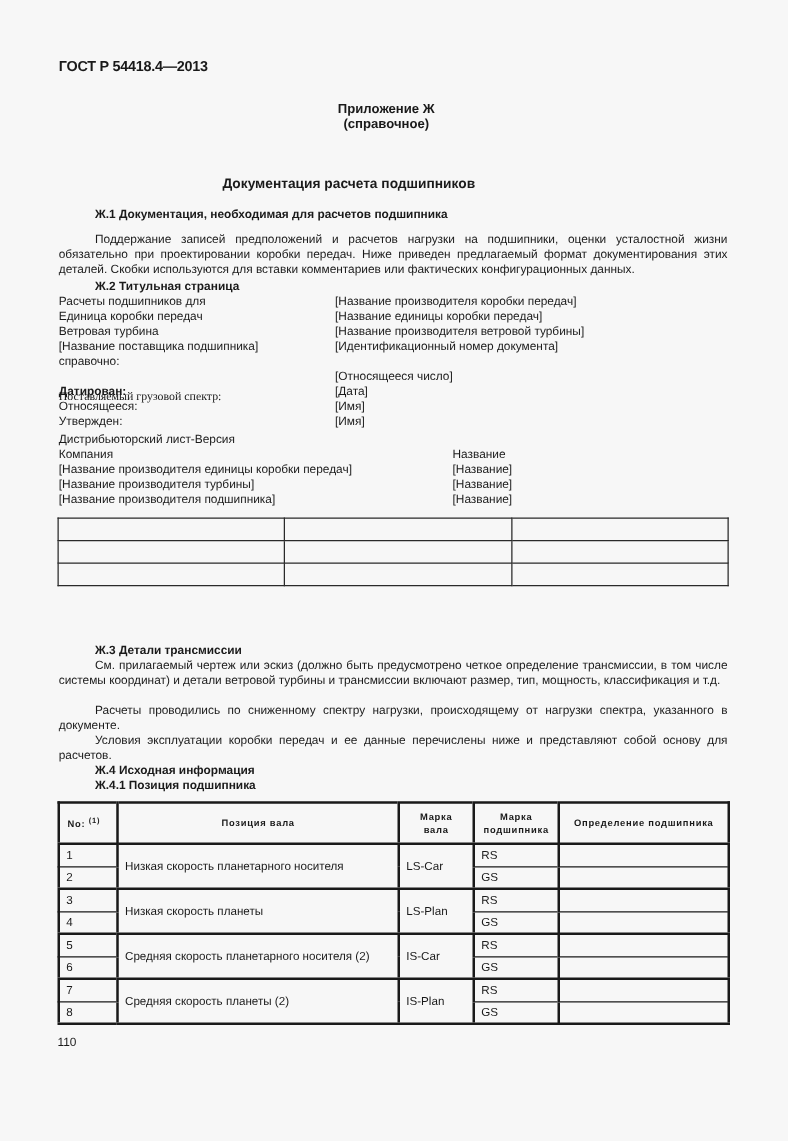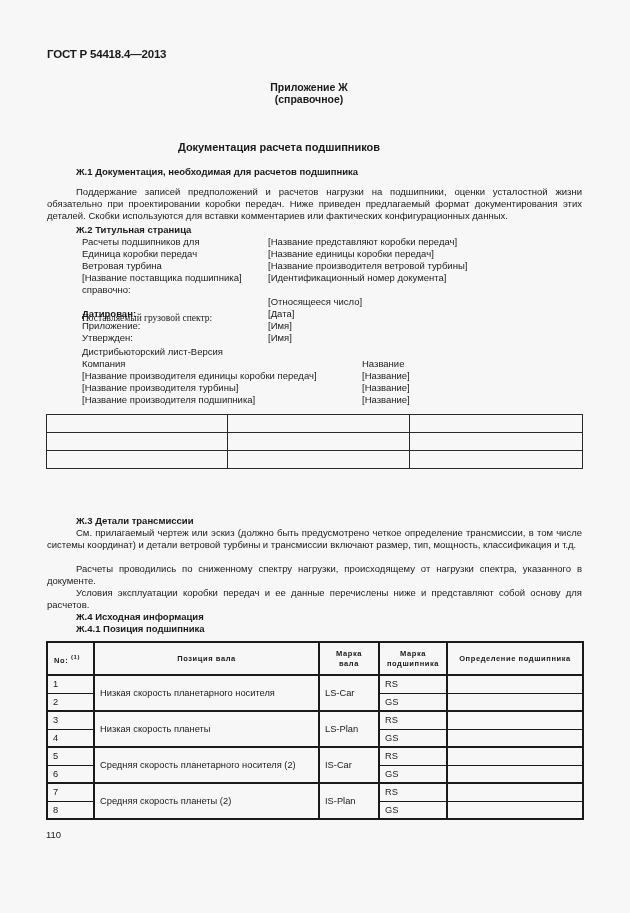--- a/index.html
+++ b/index.html
@@ -14,21 +14,21 @@
     .abs { position: absolute; }
     .header-code { left: 47px; top: 48px; font-size: 11.5px; font-weight: bold; letter-spacing: -0.2px; }
     .appendix { left: 0; width: 618px; text-align: center; font-size: 10.5px; font-weight: bold; line-height: 12px; }
     .appendix-title { top: 81px; }
     .appendix-sub { top: 93px; }
     .doc-title { left: 0; width: 558px; top: 141px; text-align: center; font-size: 11px; font-weight: bold; }
     .h { font-size: 9.5px; font-weight: bold; left: 76px; }
     .para { left: 47px; width: 535px; font-size: 9.5px; line-height: 12.2px; text-align: justify; }
     .para .indent { display: inline-block; width: 29px; }
     .row { font-size: 9.5px; line-height: 12.2px; }
-    .lcol { left: 47px; margin-left: 35px; }
+    .lcol { left: 47px; }
     .rcol { left: 268px; }
     .ncol { left: 362px; }
 
     table { border-collapse: collapse; position: absolute; font-size: 9.3px; }
     .t1 { left: 46px; top: 414px; width: 537px; }
     .t1 td { border: 1px solid #2a2a2a; height: 17px; padding: 0 6px; vertical-align: middle; }
     .t1 td:nth-child(1) { width: 168px; }
     .t1 td:nth-child(2) { width: 169px; }
 
     .t2 { left: 46px; top: 641px; width: 538px; border: 2px solid #1a1a1a; }
@@ -54,33 +54,33 @@
 <div class="abs appendix appendix-sub">(справочное)</div>
 
 <div class="abs doc-title">Документация расчета подшипников</div>
 
 <div class="abs h" style="top:166px;">Ж.1 Документация, необходимая для расчетов подшипника</div>
 <div class="abs para" style="top:186px;"><span class="indent"></span><span>Поддержание записей предположений и расчетов нагрузки на подшипники, оценки усталостной жизни обязательно при проектировании коробки передач. Ниже приведен предлагаемый формат документирования этих деталей. Скобки используются для вставки комментариев или фактических конфигурационных данных.</span></div>
 
 <div class="abs h" style="top:224px;text-align:right;">Ж.2 Титульная страница</div>
 
 <div class="abs row lcol" style="top:236px;">Расчеты подшипников для</div>
-<div class="abs row rcol" style="top:236px;">[Название представляют коробки передач]</div>
+<div class="abs row rcol" style="top:236px;">[Название производителя коробки передач]</div>
 <div class="abs row lcol" style="top:248px;">Единица коробки передач</div>
 <div class="abs row rcol" style="top:248px;">[Название единицы коробки передач]</div>
 <div class="abs row lcol" style="top:260px;">Ветровая турбина</div>
 <div class="abs row rcol" style="top:260px;">[Название производителя ветровой турбины]</div>
 <div class="abs row lcol" style="top:272px;">[Название поставщика подшипника]</div>
 <div class="abs row rcol" style="top:272px;">[Идентификационный номер документа]</div>
 <div class="abs row lcol" style="top:284px;">справочно:</div>
 <div class="abs row lcol" style="top:312px;font-family:Liberation Serif, serif;">Поставляемый грузовой спектр:</div>
 <div class="abs row rcol" style="top:296px;">[Относящееся число]</div>
 <div class="abs row lcol" style="top:308px;font-weight:bold;">Датирован:</div>
 <div class="abs row rcol" style="top:308px;">[Дата]</div>
-<div class="abs row lcol" style="top:320px;">Приложение:</div>
+<div class="abs row lcol" style="top:320px;">Относящееся:</div>
 <div class="abs row rcol" style="top:320px;">[Имя]</div>
 <div class="abs row lcol" style="top:332px;">Утвержден:</div>
 <div class="abs row rcol" style="top:332px;">[Имя]</div>
 
 <div class="abs row lcol" style="top:346px;">Дистрибьюторский лист-Версия</div>
 <div class="abs row lcol" style="top:358px;">Компания</div>
 <div class="abs row ncol" style="top:358px;">Название</div>
 <div class="abs row lcol" style="top:370px;">[Название производителя единицы коробки передач]</div>
 <div class="abs row ncol" style="top:370px;">[Название]</div>
 <div class="abs row lcol" style="top:382px;">[Название производителя турбины]</div>

